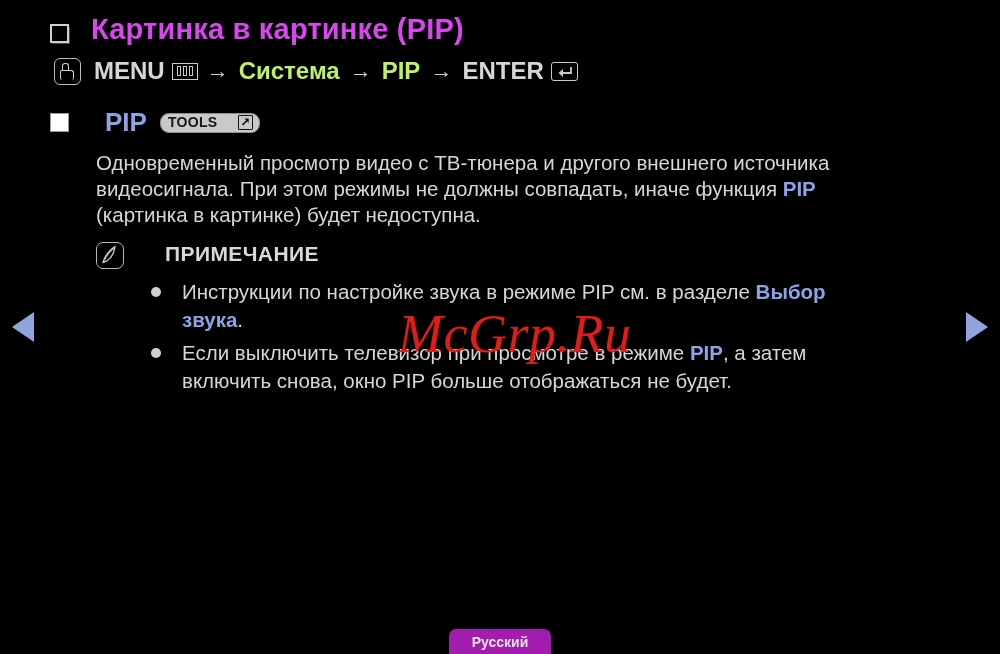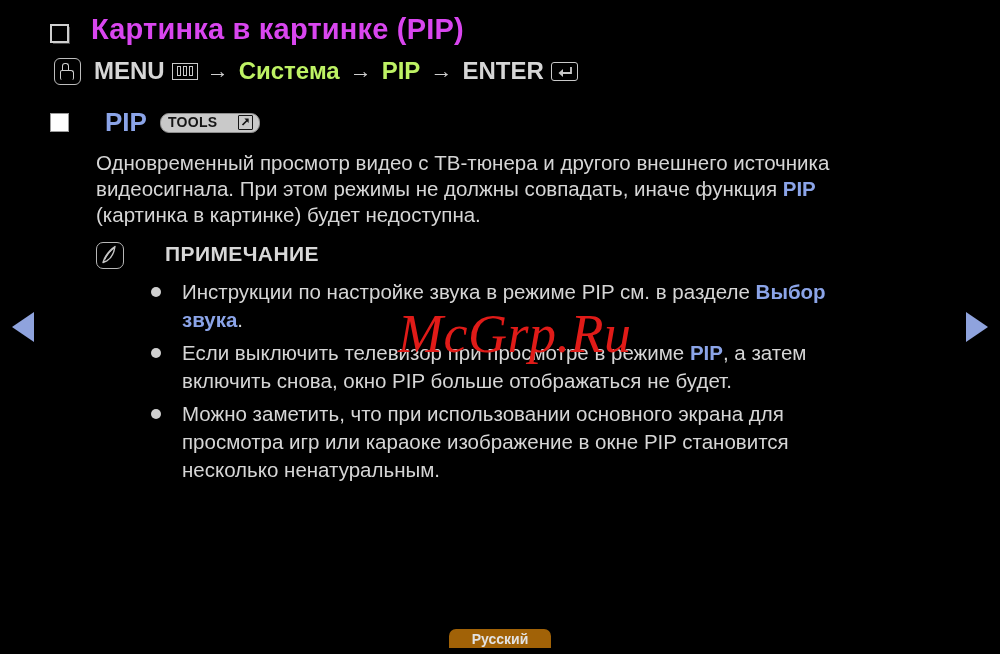--- a/index.html
+++ b/index.html
@@ -293,22 +293,22 @@
     user-select: none;
     white-space: nowrap;
   }
 
   
   #lang-tab {
     position: absolute;
     left: 449px;
     top: 629px;
     width: 102px;
-    height: 19px;
-    background: #a16207;
+    height: 25px;
+    background: #a21caf;
     border-radius: 7px 7px 0 0;
     display: flex;
     align-items: center;
     justify-content: center;
     font-size: 14px;
     font-weight: bold;
     color: #e2e2e2;
     cursor: pointer;
   }
 </style>
@@ -383,24 +383,20 @@
       <li class="bullet">
         <span class="dot"></span>
         <span>Инструкции по настройке звука в режиме PIP см. в разделе </span><span class="link">Выбор звука</span><span>.</span>
       </li>
 
       <li class="bullet">
         <span class="dot"></span>
         <span>Если выключить телевизор при просмотре в режиме </span><span class="pip-inline">PIP</span><span>, а затем включить снова, окно PIP больше отображаться не будет.</span>
       </li>
 
-      <li class="bullet">
-        <span class="dot"></span>
-        <span>Можно заметить, что при использовании основного экрана для просмотра игр или караоке изображение в окне PIP становится несколько ненатуральным.</span>
-      </li>
 
     </ul>
   </div>
 
   <div id="watermark">McGrp.Ru</div>
 
   <div id="lang-tab">Русский</div>
 
 </div>
 

